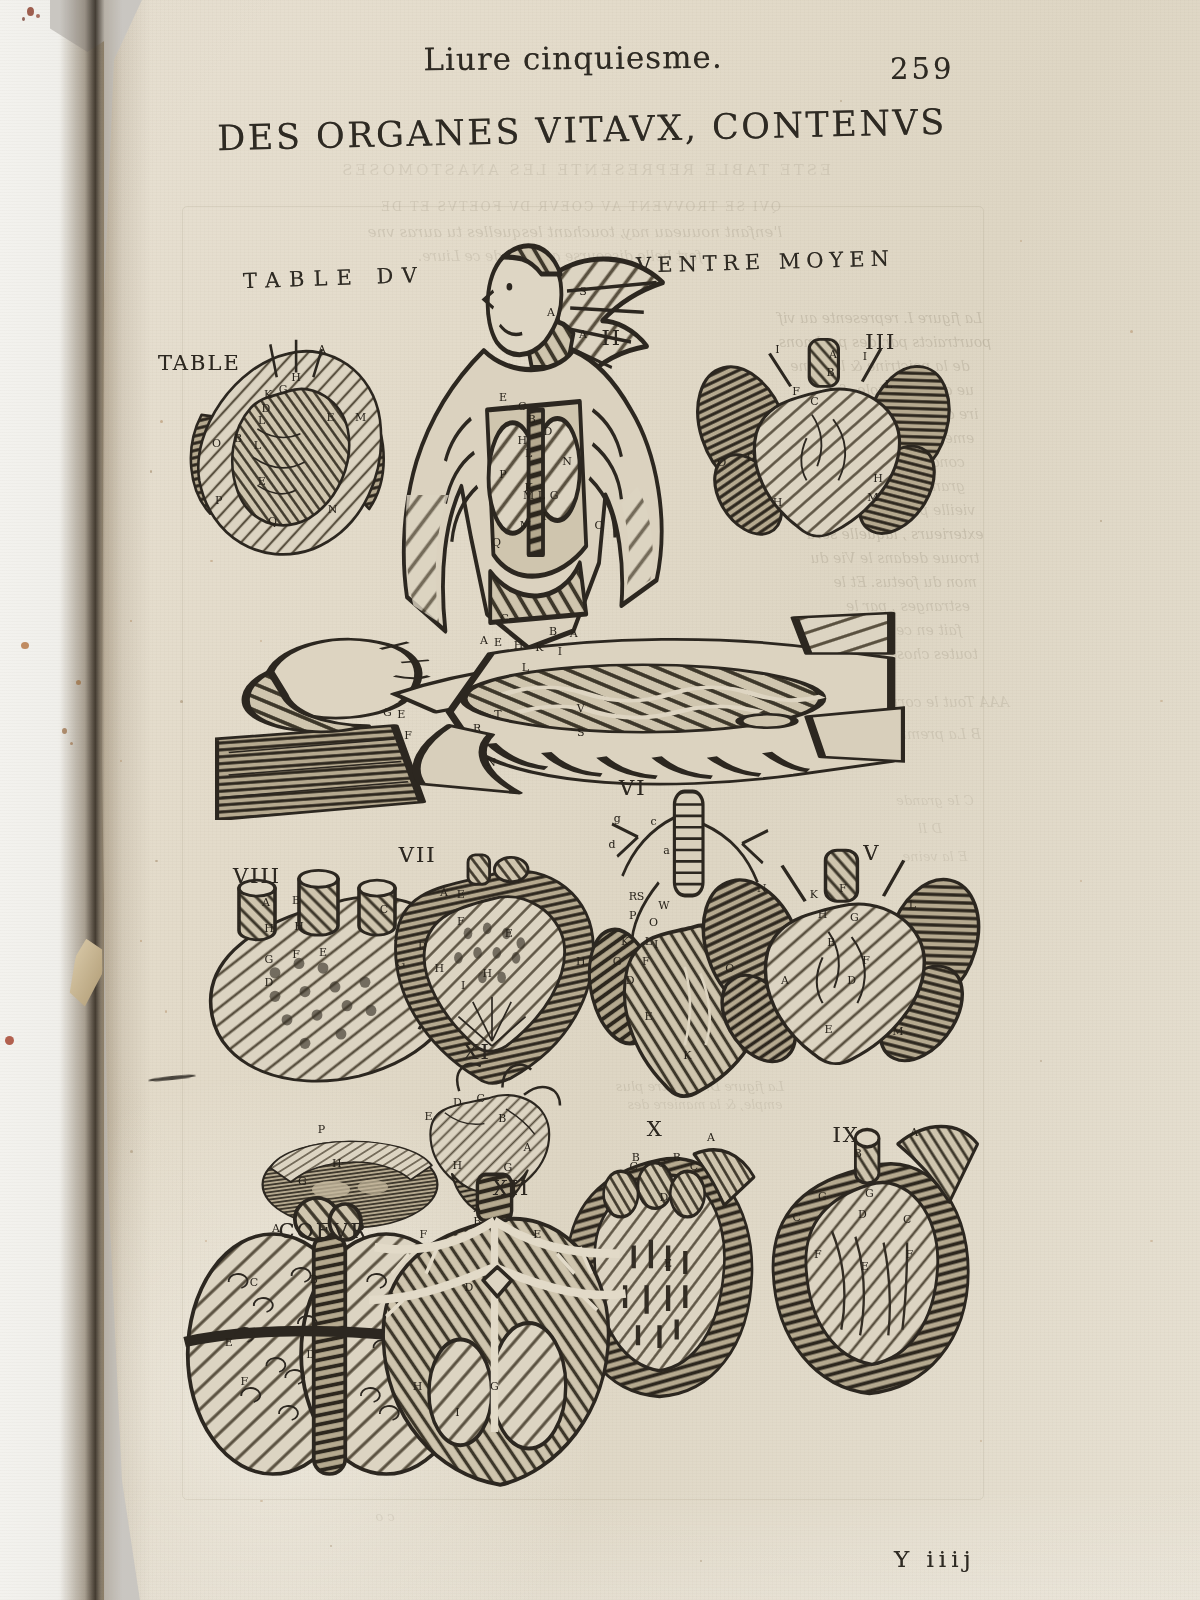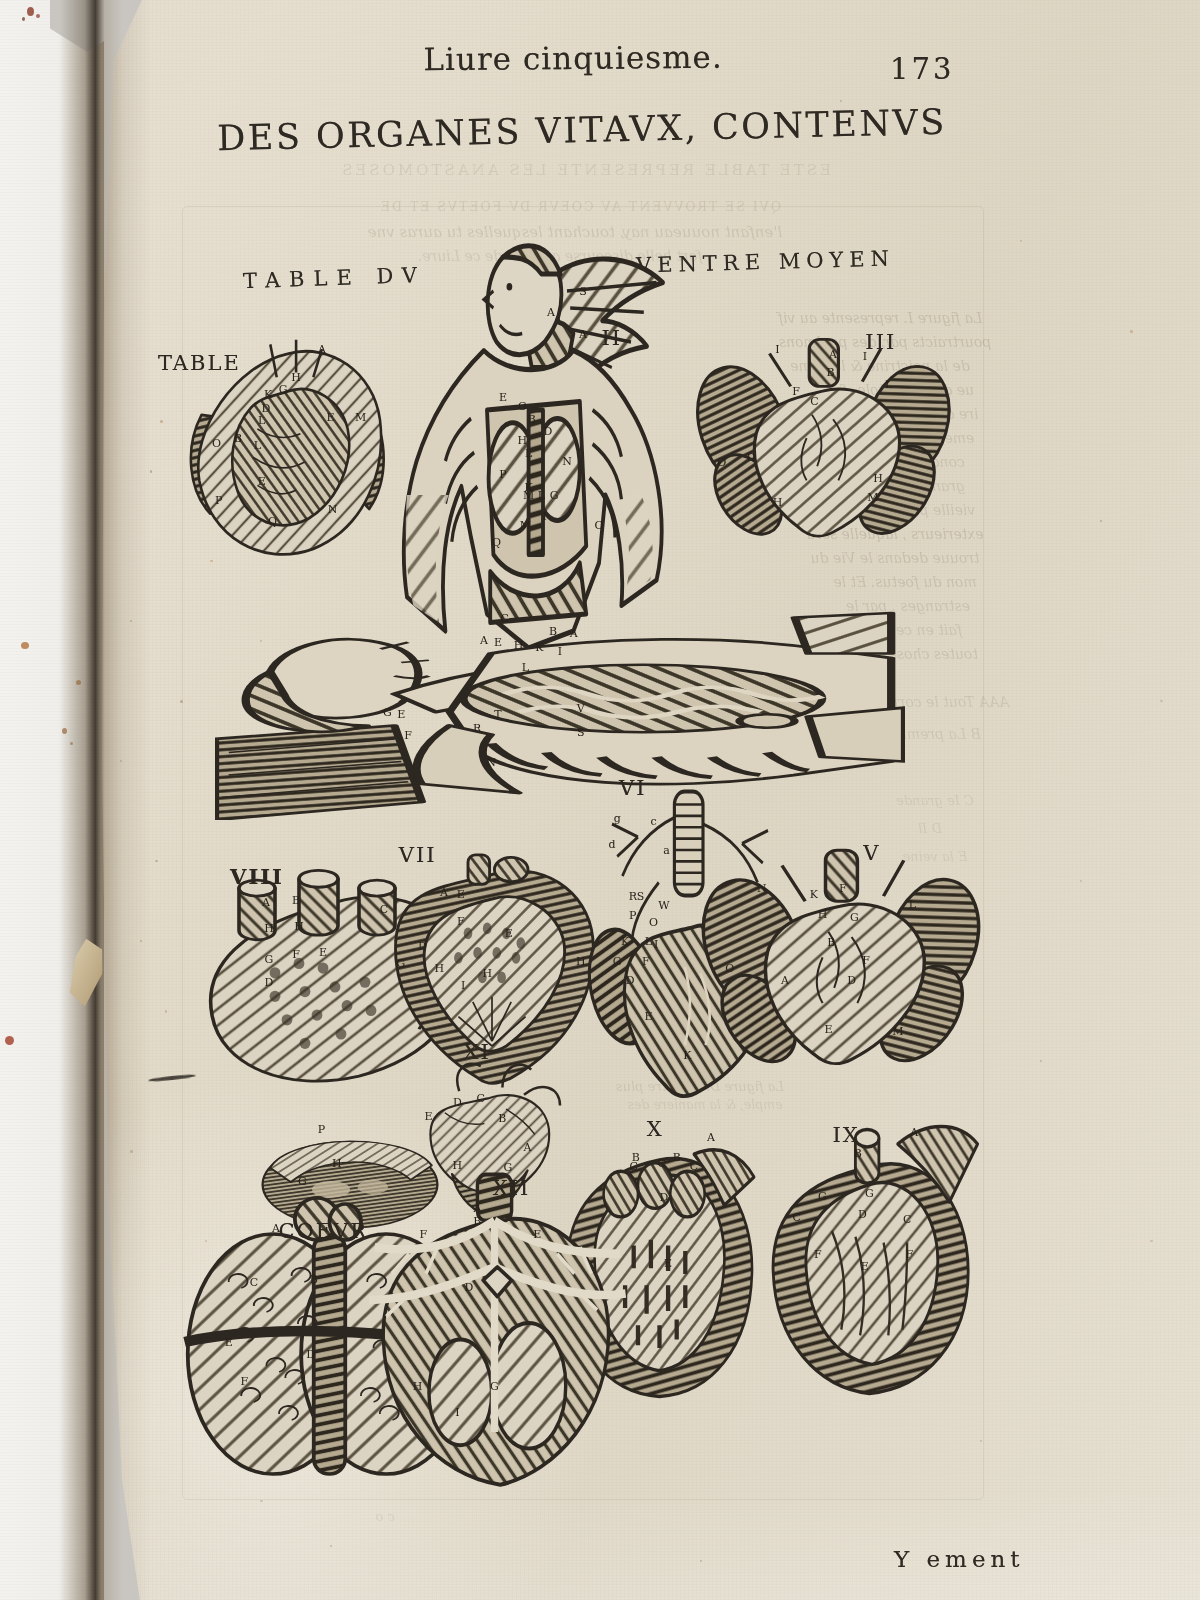--- a/index.html
+++ b/index.html
@@ -59,26 +59,26 @@
 
 <div id="photo">
   <div class="left-page"></div>
   <div class="bg-corner"></div>
   <div class="main-page"></div>
   <div class="gutter-shade"></div>
   <div class="frag"></div>
   <div class="plate-mark"></div>
 
   <div class="ink hdr">Liure cinquiesme.</div>
-  <div class="ink pgnum">173</div>
+  <div class="ink pgnum">259</div>
   <div class="ink title">DES ORGANES VITAVX, CONTENVS</div>
   <div class="ink cap-l">TABLE DV</div>
   <div class="ink cap-r">VENTRE MOYEN</div>
   <div class="ink figlab">FIG. I.</div>
-  <div class="ink sig">Y ement</div>
+  <div class="ink sig">Y iiij</div>
 <div class="bleed" style="left: 585px; top: 170px; font-size: 15px; opacity: 0.13; letter-spacing: 3px;">ESTE TABLE REPRESENTE LES ANASTOMOSES</div>
     <div class="bleed" style="left: 580px; top: 206px; font-size: 12.5px; opacity: 0.15; letter-spacing: 2px;">QVI SE TROVVENT AV COEVR DV FOETVS ET DE</div>
     <div class="bleed" style="left: 575px; top: 232px; font-size: 15px; opacity: 0.17; letter-spacing: 0px; font-style: italic;">l'enfant nouueau nay, touchant lesquelles tu auras vne</div>
     <div class="bleed" style="left: 560px; top: 256px; font-size: 14px; opacity: 0.15; letter-spacing: 0px; font-style: italic;">fort belle discourse au bout de ce Liure.</div>
     <div class="bleed" style="left: 880px; top: 318px; font-size: 14px; opacity: 0.2; letter-spacing: 0px; font-style: italic;">La figure I. represente au vif</div>
     <div class="bleed" style="left: 885px; top: 342px; font-size: 14px; opacity: 0.2; letter-spacing: 0px; font-style: italic;">pourtraicts par, des poulmons</div>
     <div class="bleed" style="left: 880px; top: 366px; font-size: 14px; opacity: 0.18; letter-spacing: 0px; font-style: italic;">de la poictrine &amp; la veine</div>
     <div class="bleed" style="left: 905px; top: 390px; font-size: 14px; opacity: 0.18; letter-spacing: 0px; font-style: italic;">ue de la diastole, &amp;</div>
     <div class="bleed" style="left: 900px; top: 414px; font-size: 14px; opacity: 0.17; letter-spacing: 0px; font-style: italic;">ire de l'aorte &amp; de ses</div>
     <div class="bleed" style="left: 910px; top: 438px; font-size: 14px; opacity: 0.17; letter-spacing: 0px; font-style: italic;">ement se porte au</div>
@@ -349,21 +349,21 @@
         <ellipse cx="50" cy="54" rx="1.8" ry="2.4" fill="#3a342a" opacity=".65"></ellipse>
         <ellipse cx="34" cy="68" rx="1.8" ry="2.4" fill="#3a342a" opacity=".65"></ellipse>
         <ellipse cx="44" cy="66" rx="1.8" ry="2.4" fill="#3a342a" opacity=".65"></ellipse>
         <ellipse cx="54" cy="62" rx="1.8" ry="2.4" fill="#3a342a" opacity=".65"></ellipse>
         <ellipse cx="60" cy="52" rx="1.8" ry="2.4" fill="#3a342a" opacity=".65"></ellipse>
         <ellipse cx="62" cy="64" rx="1.8" ry="2.4" fill="#3a342a" opacity=".65"></ellipse>
         <ellipse cx="52" cy="74" rx="1.8" ry="2.4" fill="#3a342a" opacity=".65"></ellipse>
         <ellipse cx="40" cy="78" rx="1.8" ry="2.4" fill="#3a342a" opacity=".65"></ellipse>
 <path d="M70,34 C80,44 84,58 78,72" stroke="#2c2720" stroke-width="1" stroke-dasharray="2 3" fill="none"></path>
       </svg>
-      <span class="numeral" style="left: 24%; top: 7%; font-weight: bold;">VIII</span>
+      <span class="numeral" style="left: 24%; top: 7%;">VIII</span>
       <span class="ltr" style="left: 27%; top: 18%;">A</span>
       <span class="ltr" style="left: 37%; top: 17%;">B</span>
       <span class="ltr" style="left: 28%; top: 29%;">H</span>
       <span class="ltr" style="left: 38%; top: 28%;">H</span>
       <span class="ltr" style="left: 28%; top: 42%;">G</span>
       <span class="ltr" style="left: 37%; top: 40%;">F</span>
       <span class="ltr" style="left: 46%; top: 39%;">E</span>
       <span class="ltr" style="left: 28%; top: 52%;">D</span>
     </div>
     <div class="fig" style="left: 372px; top: 850px; width: 240px; height: 245px;">

